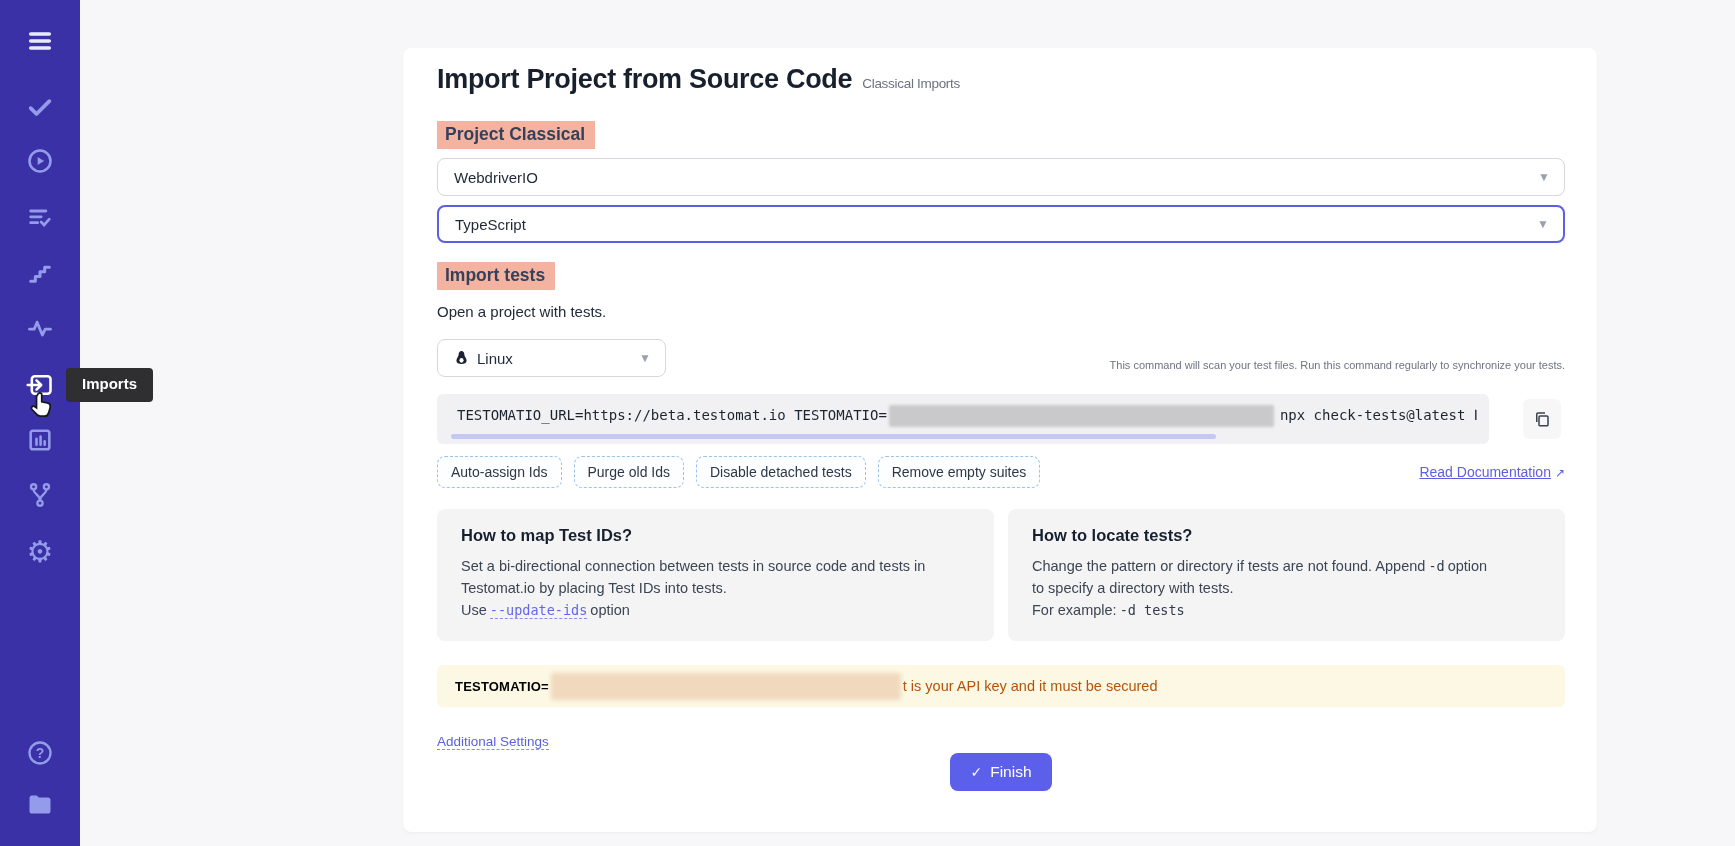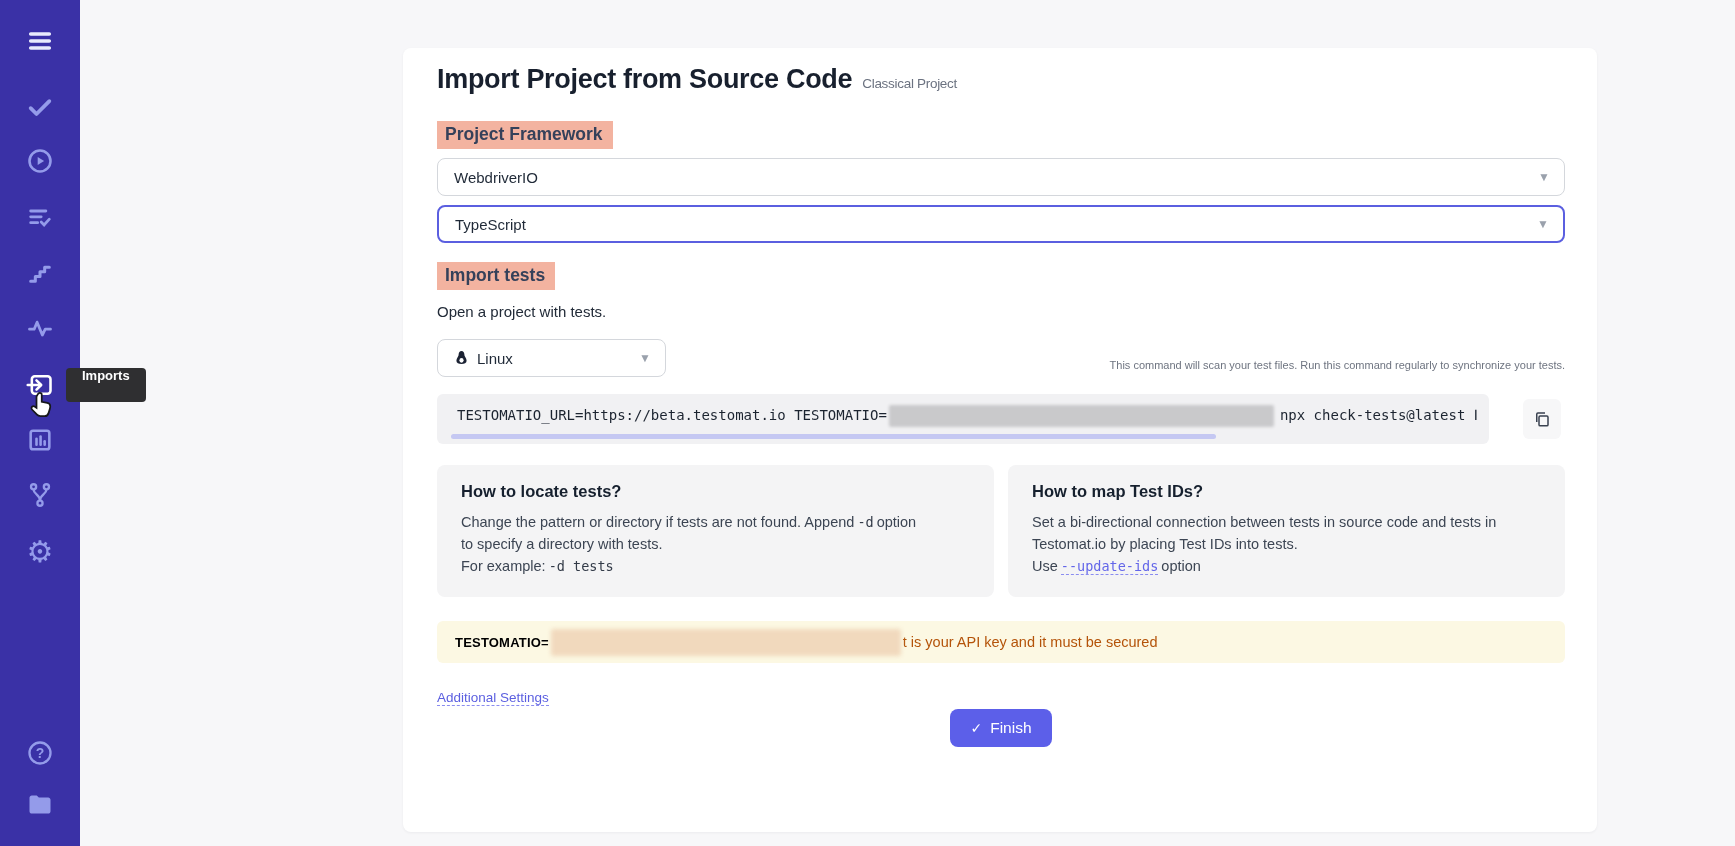--- a/index.html
+++ b/index.html
@@ -8,21 +8,21 @@
   .viewport { position:relative; width:1735px; height:846px; }
 
   
   .sidebar { position:absolute; left:0; top:0; width:80px; height:846px; background:#3a31a6; z-index:5; }
   .side-item { position:absolute; left:26px; width:28px; height:28px; display:flex;
     align-items:center; justify-content:center; cursor:pointer; }
   .side-item svg { width:28px; height:28px; }
   .gear-glyph { font-size:30px; color:#949bea; line-height:28px; }
 
   .tooltip { position:absolute; left:66px; top:368px; height:34px; background:#2f2f31;
-    color:#fff; font-size:13px; font-weight:bold; border-radius:4px; padding:0 16px 0 16px;
+    color:#fff; font-size:15px; font-weight:bold; border-radius:4px; padding:7px 16px 0 16px;
     z-index:9; white-space:nowrap; }
   .cursor { position:absolute; left:27px; top:390px; width:30px; height:30px; z-index:10; }
 
   
   .card { position:absolute; left:403px; top:48px; width:1194px; height:784px;
     background:#ffffff; border-radius:8px; box-shadow:0 1px 3px rgba(20,20,40,.05);
     padding:16px 32px 24px 34px; }
 
   .page-title { font-size:27px; font-weight:bold; color:#18202e; letter-spacing:-.3px; }
   .page-subtitle { font-size:13.5px; font-weight:normal; color:#6b7280; margin-left:10px; }
@@ -183,25 +183,25 @@
   </nav>
 
   <div class="tooltip">Imports</div>
   <svg class="cursor" viewBox="0 0 24 24">
     <path d="M10.2 2.2c.9 0 1.6.7 1.6 1.6v5.6l4.4.9c1.3.25 2.4 1.1 2.4 2.7 0 .6-.1 1.3-.3 2l-1 3.3c-.45 1.5-1.3 2.6-3.1 2.6h-3.5c-1.05 0-2-.4-2.7-1.15L4 15.6c-.6-.65-.6-1.6.05-2.2.55-.5 1.45-.6 2.05-.1l1.5 1.05v-9C8.6 3 9.3 2.2 10.2 2.2z" fill="#ffffff" stroke="#17181b" stroke-width="1.4"></path>
   </svg>
 
   <main class="card">
 
     <h1 class="page-title">
-      <span>Import Project from Source Code</span><span class="page-subtitle">Classical Project</span>
+      <span>Import Project from Source Code</span><span class="page-subtitle">Classical Imports</span>
     </h1>
 
     <div>
-      <span class="hl-label">Project Framework</span>
+      <span class="hl-label">Project Classical</span>
     </div>
     <div class="select">
       <span>WebdriverIO</span>
       <span class="arrow">▼</span>
     </div>
 
     <div class="select focused">
       <span>TypeScript</span>
       <span class="arrow">▼</span>
     </div>
@@ -229,29 +229,36 @@
       </div>
       <div class="cmd-scrollbar"></div>
       <button class="copy-btn">
         <svg viewBox="0 0 24 24">
           <rect x="8" y="8" width="12" height="13" rx="1.5" fill="none" stroke="#3a4250" stroke-width="2"></rect>
           <path d="M5 16V5.5C5 4.7 5.7 4 6.5 4H16" fill="none" stroke="#3a4250" stroke-width="2"></path>
         </svg>
       </button>
     </div>
 
+    <div class="chips-row">
+      <button class="chip">Auto-assign Ids</button>
+      <button class="chip">Purge old Ids</button>
+      <button class="chip">Disable detached tests</button>
+      <button class="chip">Remove empty suites</button>
+      <a class="docs-link"><span>Read Documentation</span><span class="ext">↗</span></a>
+    </div>
 
     <div class="info-row">
+      <section class="info-box">
+        <h3>How to map Test IDs?</h3>
+        <p><span>Set a bi-directional connection between tests in source code and tests in Testomat.io by placing Test IDs into tests.</span><br><span>Use</span><span class="icode-link">--update-ids</span><span>option</span></p>
+      </section>
       <section class="info-box">
         <h3>How to locate tests?</h3>
         <p><span>Change the pattern or directory if tests are not found. Append</span><span class="icode">-d</span><span>option to specify a directory with tests.</span><br><span>For example:</span><span class="icode">-d tests</span></p>
-      </section>
-      <section class="info-box">
-        <h3>How to map Test IDs?</h3>
-        <p><span>Set a bi-directional connection between tests in source code and tests in Testomat.io by placing Test IDs into tests.</span><br><span>Use</span><span class="icode-link">--update-ids</span><span>option</span></p>
       </section>
     </div>
 
     <div class="warn-bar">
       <span class="warn-label">TESTOMATIO=</span>
       <span class="warn-redacted"></span>
       <span class="warn-text">t is your API key and it must be secured</span>
     </div>
 
     <a class="settings-link">Additional Settings</a>

